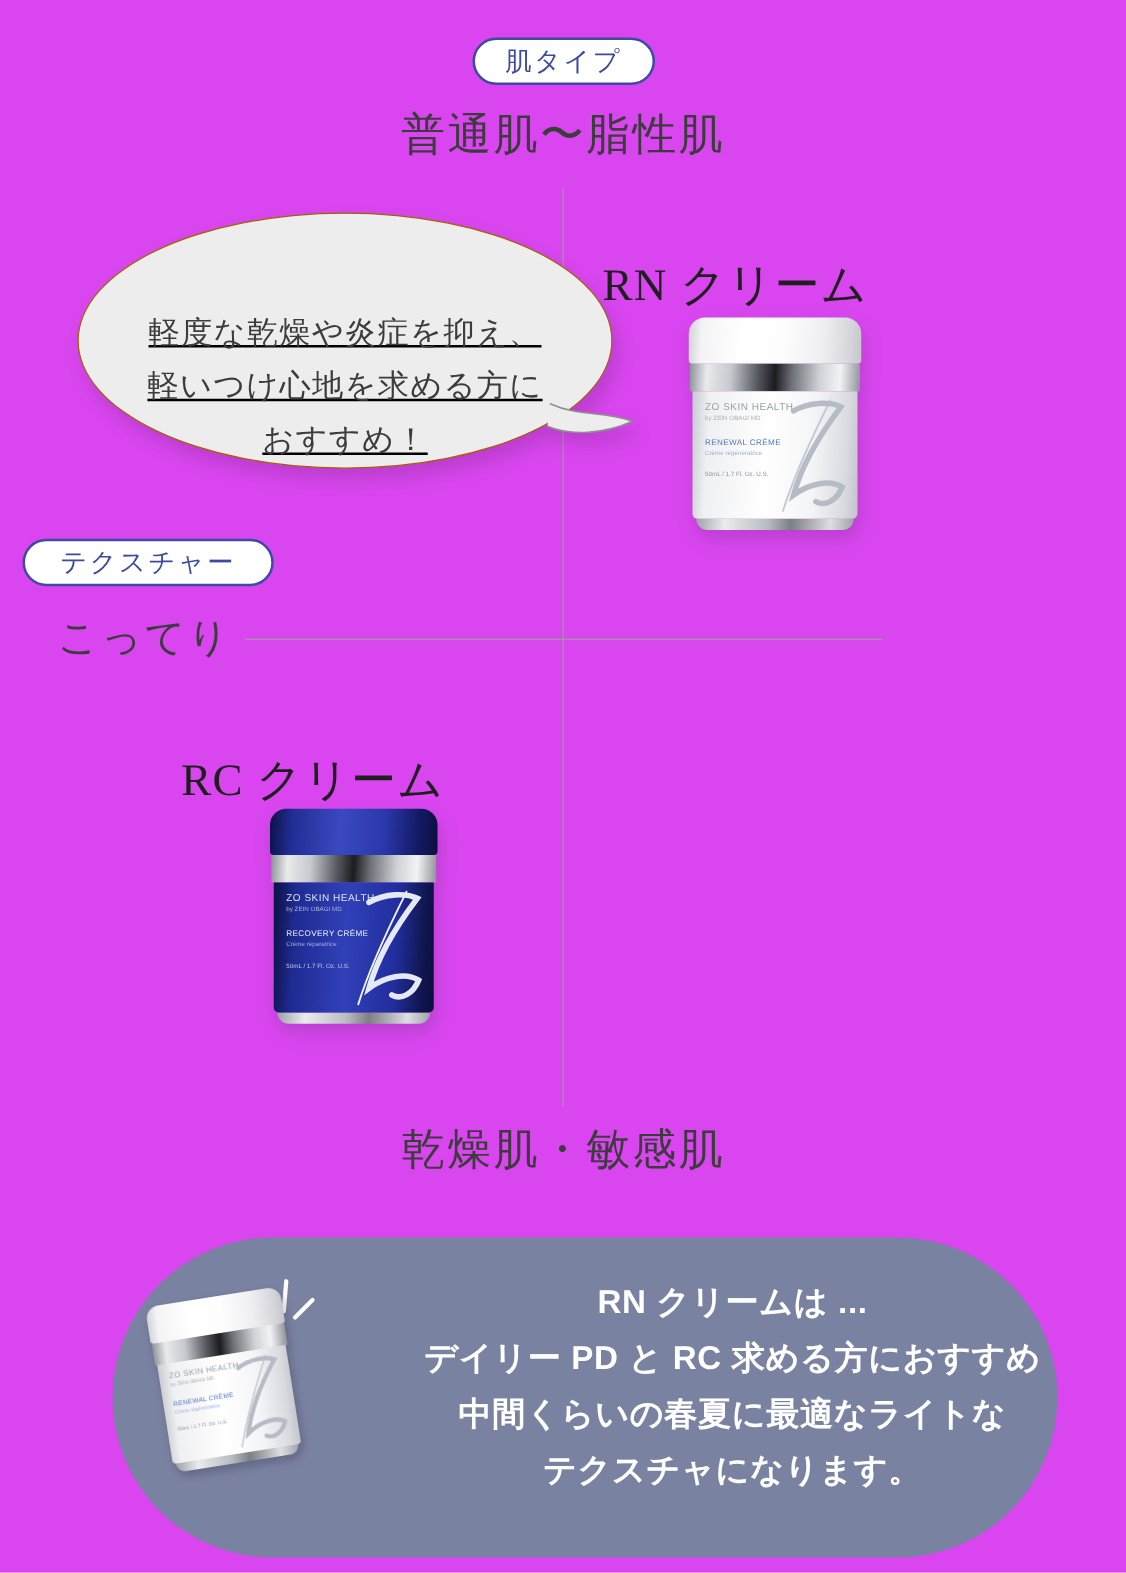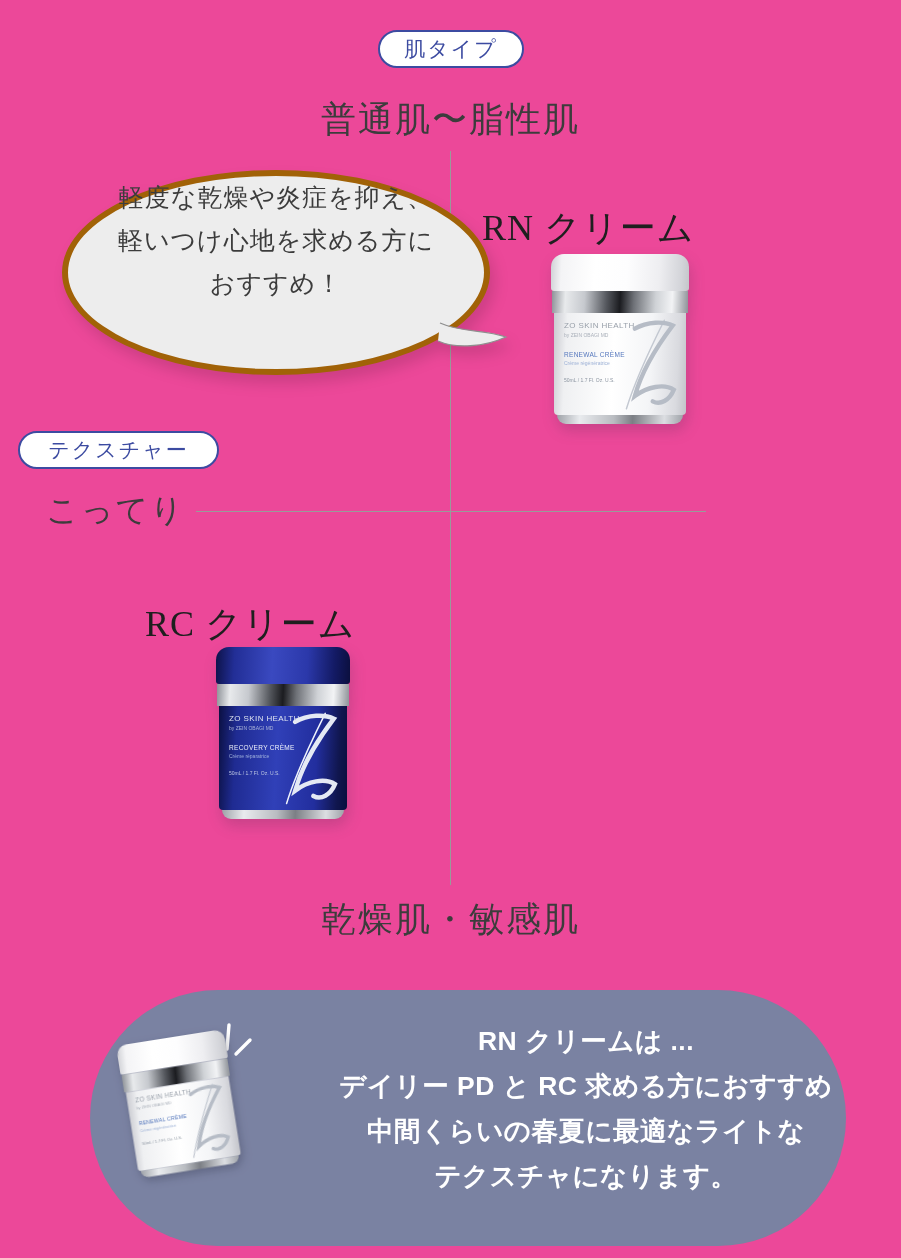--- a/index.html
+++ b/index.html
@@ -1,42 +1,42 @@
 <!DOCTYPE html>
 <html><head>
 <meta charset="utf-8">
 <style>
   * { margin:0; padding:0; box-sizing:border-box; }
   body { background:#ffffff; font-family:"Liberation Sans","DejaVu Sans",sans-serif; }
-  .canvas { position:relative; width:901px; height:1258px; margin:0 auto; background:#ec4899; overflow:hidden; }
+  .canvas { position:relative; width:901px; height:1258px; margin:0 auto; background:#d946ef; overflow:hidden; }
 
   
   .pill { position:absolute; display:flex; align-items:center; justify-content:center;
           border:2px solid #3c4ba1; border-radius:20px; color:#3c4ba1;
           font-size:21px; letter-spacing:2px; background:#fff; }
   .pill-skin { left:378px; top:30px; width:146px; height:38px; }
   .pill-texture { left:18px; top:431px; width:201px; height:38px; }
 
   
   .axis-top, .axis-bottom { position:absolute; left:0; width:100%; text-align:center;
           color:#3c3c3c; font-size:35px; letter-spacing:2px; }
-  .axis-top { top:96px;font-family:Liberation Mono, monospace; }
+  .axis-top { top:84px;font-family:Liberation Mono, monospace; }
   .axis-bottom { top:896px; }
   .axis-left, .axis-right { position:absolute; color:#3c3c3c; font-size:32px; letter-spacing:2px; top:489px; }
   .axis-left { left:46px; }
   .axis-right { left:741px; letter-spacing:4px; }
 
   
   .vline { position:absolute; left:450px; top:151px; width:1px; height:734px; background:#9a9a9a; }
   .hline { position:absolute; left:196px; top:511px; width:510px; height:1px; background:#9a9a9a; }
 
   
   .bubble-group { position:absolute; filter:drop-shadow(5px 9px 7px rgba(0,0,0,0.13)); z-index:3; }
-  .bubble { position:absolute; inset:0; background:#ededed; border:6px solid #a16207; border-radius:50%;
-            display:flex; flex-direction:column; align-items:center; justify-content:flex-start; }
+  .bubble { position:absolute; inset:0; background:#ededed; border:1px solid #a16207; border-radius:50%;
+            display:flex; flex-direction:column; align-items:center; justify-content:flex-end;text-decoration:underline; }
   .bubble-line { color:#3c3c3c; font-size:25px; line-height:43px; letter-spacing:1px; white-space:nowrap; }
   .bubble-rn { left:62px; top:170px; width:428px; height:205px; }
   .bubble-rc { left:415px; top:576px; width:405px; height:200px; }
   .tail { position:absolute; }
   .tail-rn { left:374px; top:150px; width:74px; height:34px; }
   .tail-rc { left:-17px; top:114px; width:58px; height:52px; }
 
   
   .product-name { position:absolute; font-family:"Liberation Serif","DejaVu Serif",serif;
                   font-size:36px; color:#1f1f1f; letter-spacing:1px; width:276px; }

